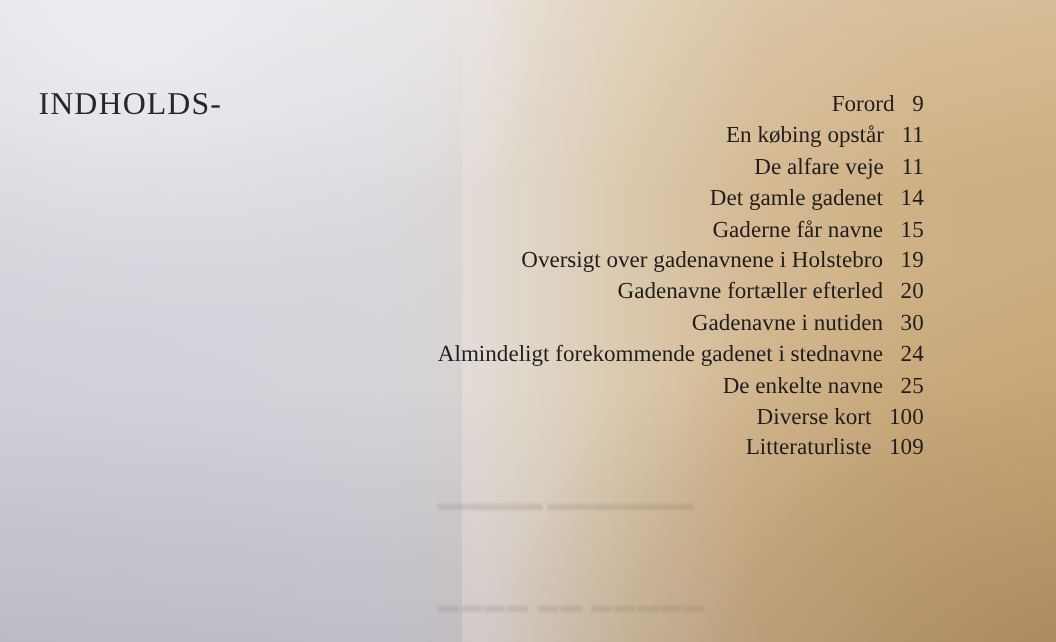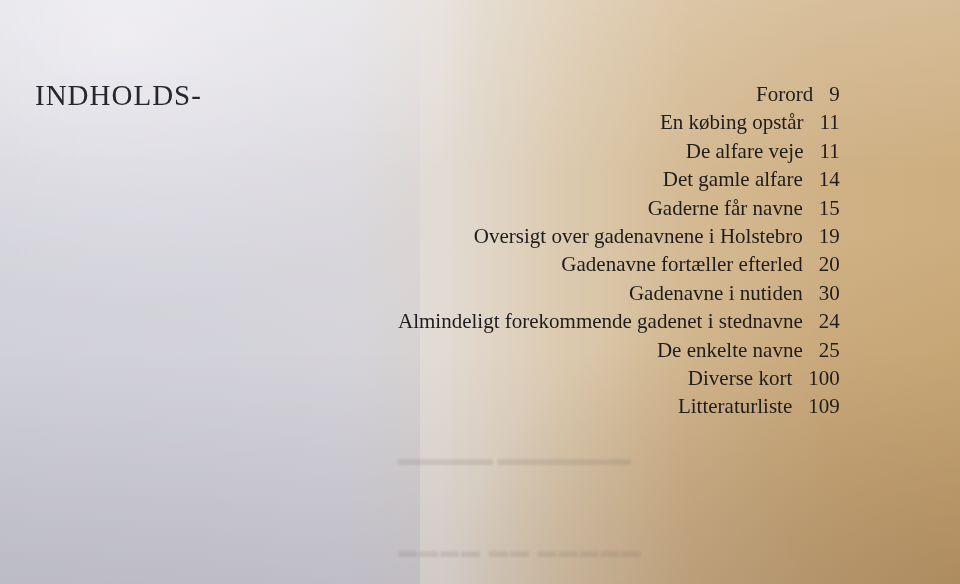--- a/index.html
+++ b/index.html
@@ -85,21 +85,21 @@
 <div class="page-shade"></div>
 
 <div class="heading">
   <div>INDHOLDS-</div>
 </div>
 
 <ul class="toc">
   <li><span class="title">Forord</span><span class="page">9</span></li>
   <li><span class="title">En købing opstår</span><span class="page">11</span></li>
   <li><span class="title">De alfare veje</span><span class="page">11</span></li>
-  <li><span class="title">Det gamle alfare</span><span class="page">14</span></li>
+  <li><span class="title">Det gamle gadenet</span><span class="page">14</span></li>
   <li><span class="title">Gaderne får navne</span><span class="page">15</span></li>
   <li><span class="title">Oversigt over gadenavnene i Holstebro</span><span class="page">19</span></li>
   <li><span class="title">Gadenavne fortæller efterled</span><span class="page">20</span></li>
   <li><span class="title">Gadenavne i nutiden</span><span class="page">30</span></li>
   <li><span class="title">Almindeligt forekommende gadenet i stednavne</span><span class="page">24</span></li>
   <li><span class="title">De enkelte navne</span><span class="page">25</span></li>
   <li><span class="title">Diverse kort</span><span class="page">100</span></li>
   <li><span class="title">Litteraturliste</span><span class="page">109</span></li>
 </ul>
 

